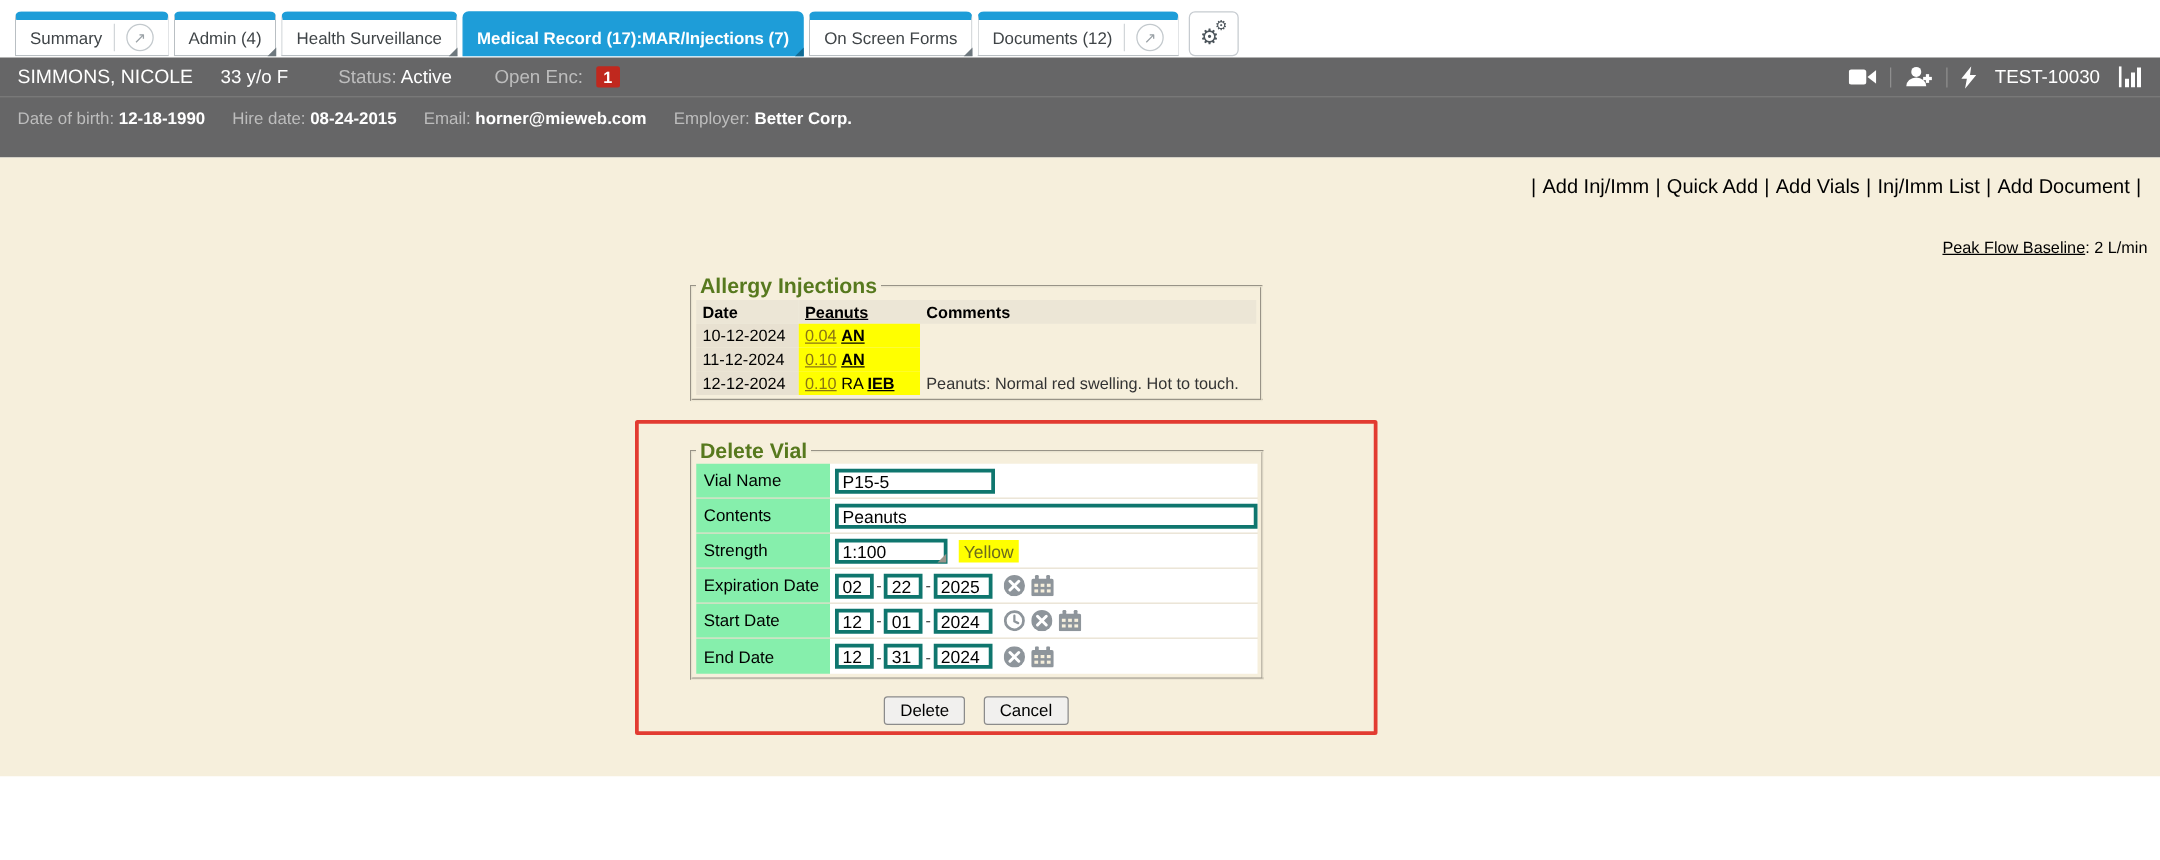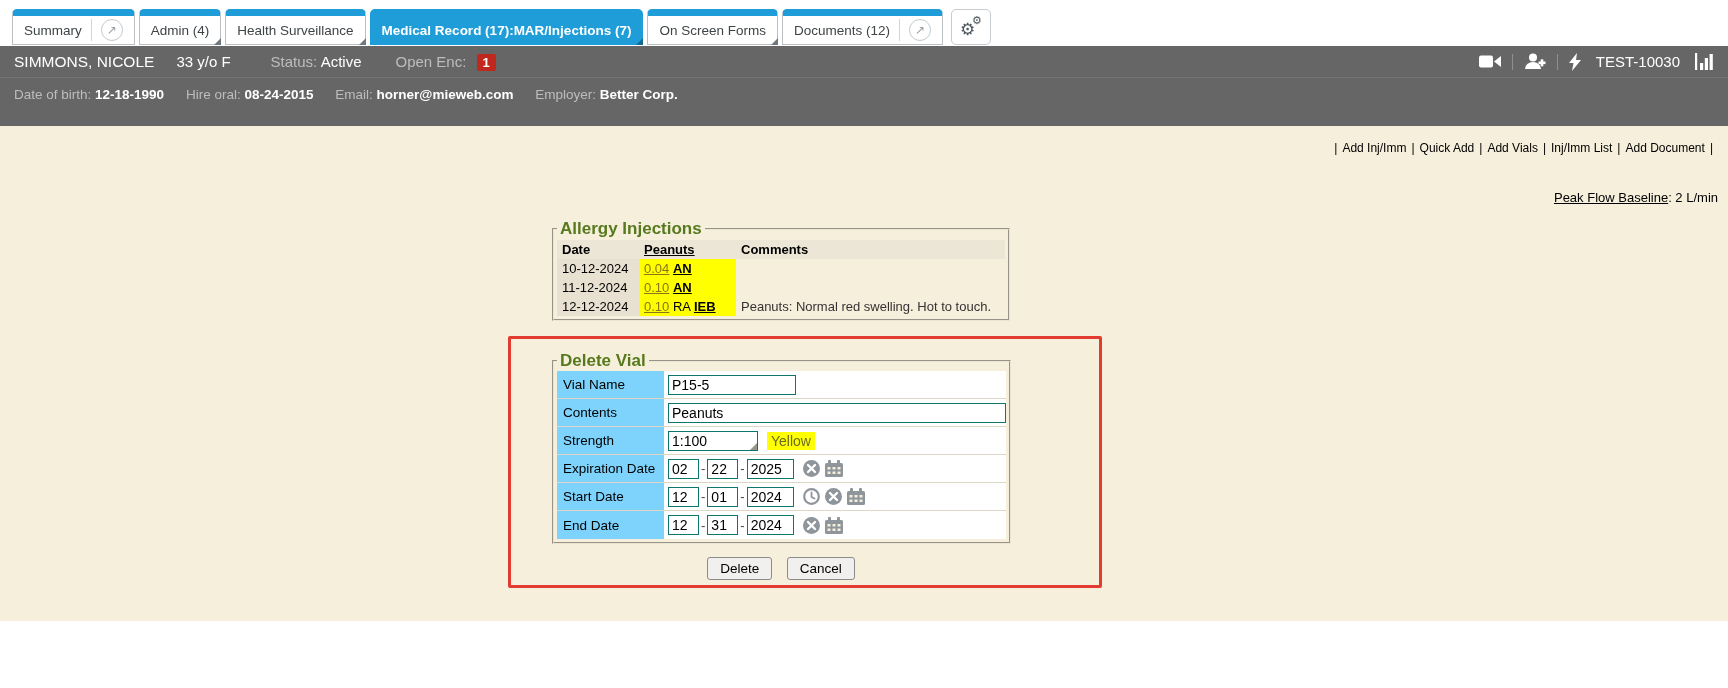--- a/index.html
+++ b/index.html
@@ -48,21 +48,21 @@
   .pbar2 .lbl { color:#bdbdbd; }
   .pbar2 b { font-weight:bold; }
   .gap { display:inline-block; width:18px; }
   .med1 { color:#dfa62e; text-decoration:none; cursor:pointer; }
   .med2 { color:#dfce35; text-decoration:none; cursor:pointer; }
   .medcomma { color:#dfa62e; }
 
   
   .content { position:relative; height:495px; background:#f6efdc; }
 
-  .action-links { position:absolute; top:15px; right:10px; font-size:12px; color:#000; }
+  .action-links { position:absolute; top:15px; right:10px; font-size:16px; color:#000; }
   .action-links a { color:#000; cursor:pointer; }
   .action-links .pipe { margin:0 5px; }
 
   .peakflow { position:absolute; top:64px; right:10px; font-size:13px; color:#000; }
   .peakflow a { text-decoration:underline; cursor:pointer; color:#000; }
 
   .contacts { position:absolute; top:38px; left:28px; font-size:13.5px;
               line-height:19px; color:#000; }
   .contacts a { text-decoration:underline; color:#000; cursor:pointer; }
 
@@ -81,24 +81,24 @@
   .cell-pea { background:#ffff00; white-space:nowrap; }
   .dose-link { color:#8a7614; text-decoration:underline; cursor:pointer; }
   .code-link { color:#000; font-weight:bold; text-decoration:underline; cursor:pointer; }
   .cell-comment { color:#333; }
 
   .redbox { position:absolute; left:508px; top:210px; width:594px; height:252px;
             border:3px solid #e23b31; border-radius:2px; }
   .fs-delete { position:absolute; left:41px; top:12px; width:458px; padding:0 3px 3px 3px; }
   .frow { display:flex; border-bottom:1px solid #ded7c5; height:28px; }
   .frow:last-child { border-bottom:none; }
-  .flabel { width:107px; background:#7dd3fc; font-size:13.5px; color:#000;
+  .flabel { width:107px; background:#86efac; font-size:13.5px; color:#000;
             display:flex; align-items:center; padding-left:6px; flex-shrink:0; }
   .fval { flex:1; background:#fff; display:flex; align-items:center; padding-left:4px; }
-  input[type="text"] { border:1px solid #0f766e; background:#fff; font-size:14px;
+  input[type="text"] { border:3px solid #0f766e; background:#fff; font-size:14px;
             font-family:"Liberation Sans", sans-serif; height:20px; padding:0 3px; }
   .in-vial { width:128px; }
   .in-contents { width:338px; border:2px solid #000; height:22px; }
   .in-strength { width:90px; }
   .strength-wrap { position:relative; display:inline-block; }
   .strength-wrap::after { content:""; position:absolute; right:1px; bottom:1px;
             width:0; height:0; border-style:solid; border-width:0 0 7px 7px;
             border-color:transparent transparent #9a958a transparent; }
   .hl-yellow { background:#ffff00; color:#6b6b1d; font-size:14px; padding:1px 4px;
                margin-left:9px; }
@@ -195,21 +195,21 @@
           <rect x="14.6" y="1" width="3.2" height="16" fill="#fff"></rect>
         </svg>
     </span>
   </span>
 </div>
 
 <div class="pbar2">
   <div>
     <span class="lbl">Date of birth:</span>
     <b>12-18-1990</b><span class="gap"></span>
-    <span class="lbl">Hire oral:</span>
+    <span class="lbl">Hire date:</span>
     <b>08-24-2015</b><span class="gap"></span>
     <span class="lbl">Email:</span>
     <b>horner@mieweb.com</b><span class="gap"></span>
     <span class="lbl">Employer:</span>
     <b>Better Corp.</b>
   </div>
 </div>
 
 <div class="content">
 

